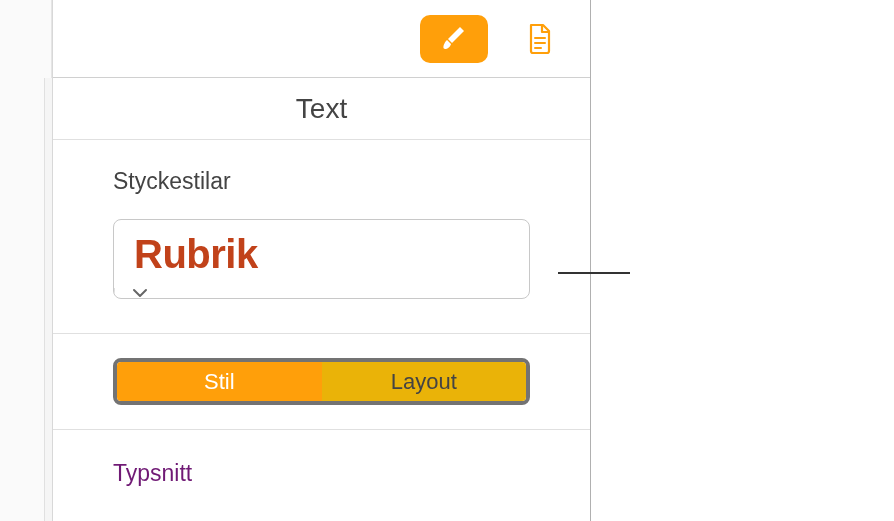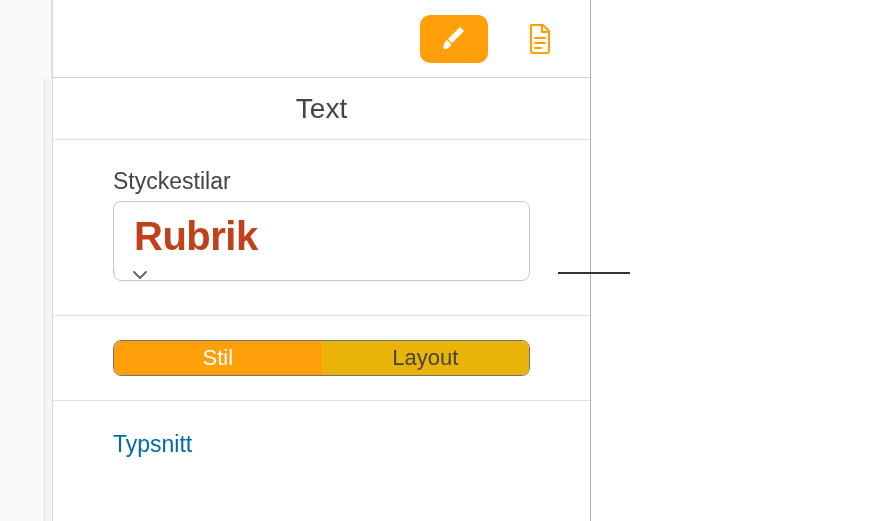--- a/index.html
+++ b/index.html
@@ -84,21 +84,21 @@
       font-size: 28px;
       color: #444;
       font-weight: 400;
     }
     .section-body {
       padding: 28px 60px 0 60px;
     }
     .label {
       font-size: 23px;
       color: #444;
-      margin-bottom: 6px;
+      margin-bottom: 24px;
       font-weight: 400;
     }
     .style-dropdown {
       display: flex;
       align-items: stretch;
       border: 1px solid #c8c8c8;
       border-radius: 8px;
       height: 80px;
       cursor: pointer;
       overflow: hidden;
@@ -126,24 +126,24 @@
       height: 10px;
     }
     .divider {
       height: 1px;
       background: #e0e0e0;
       margin: 34px -60px 0 -60px;
     }
     .segmented {
       display: flex;
       margin-top: 24px;
-      border: 1px solid #737373;
+      border: 4px solid #737373;
       border-radius: 8px;
       overflow: hidden;
-      height: 36px;
+      height: 47px;
     }
     .segment {
       flex: 1;
       display: flex;
       align-items: center;
       justify-content: center;
       font-size: 22px;
       color: #444;
       cursor: pointer;
       background: #eab308;
@@ -154,21 +154,21 @@
       font-weight: 500;
     }
     .segment:not(:last-child) {
       border-right: 1px solid #c8c8c8;
     }
     .segment.active:not(:last-child) {
       border-right: none;
     }
     .font-label {
       font-size: 23px;
-      color: #0369a1;
+      color: #701a75;
       font-weight: 500;
       margin-top: 30px;
     }
     .callout-line {
       position: absolute;
       left: 558px;
       top: 272px;
       width: 72px;
       height: 2px;
       background: #333;

